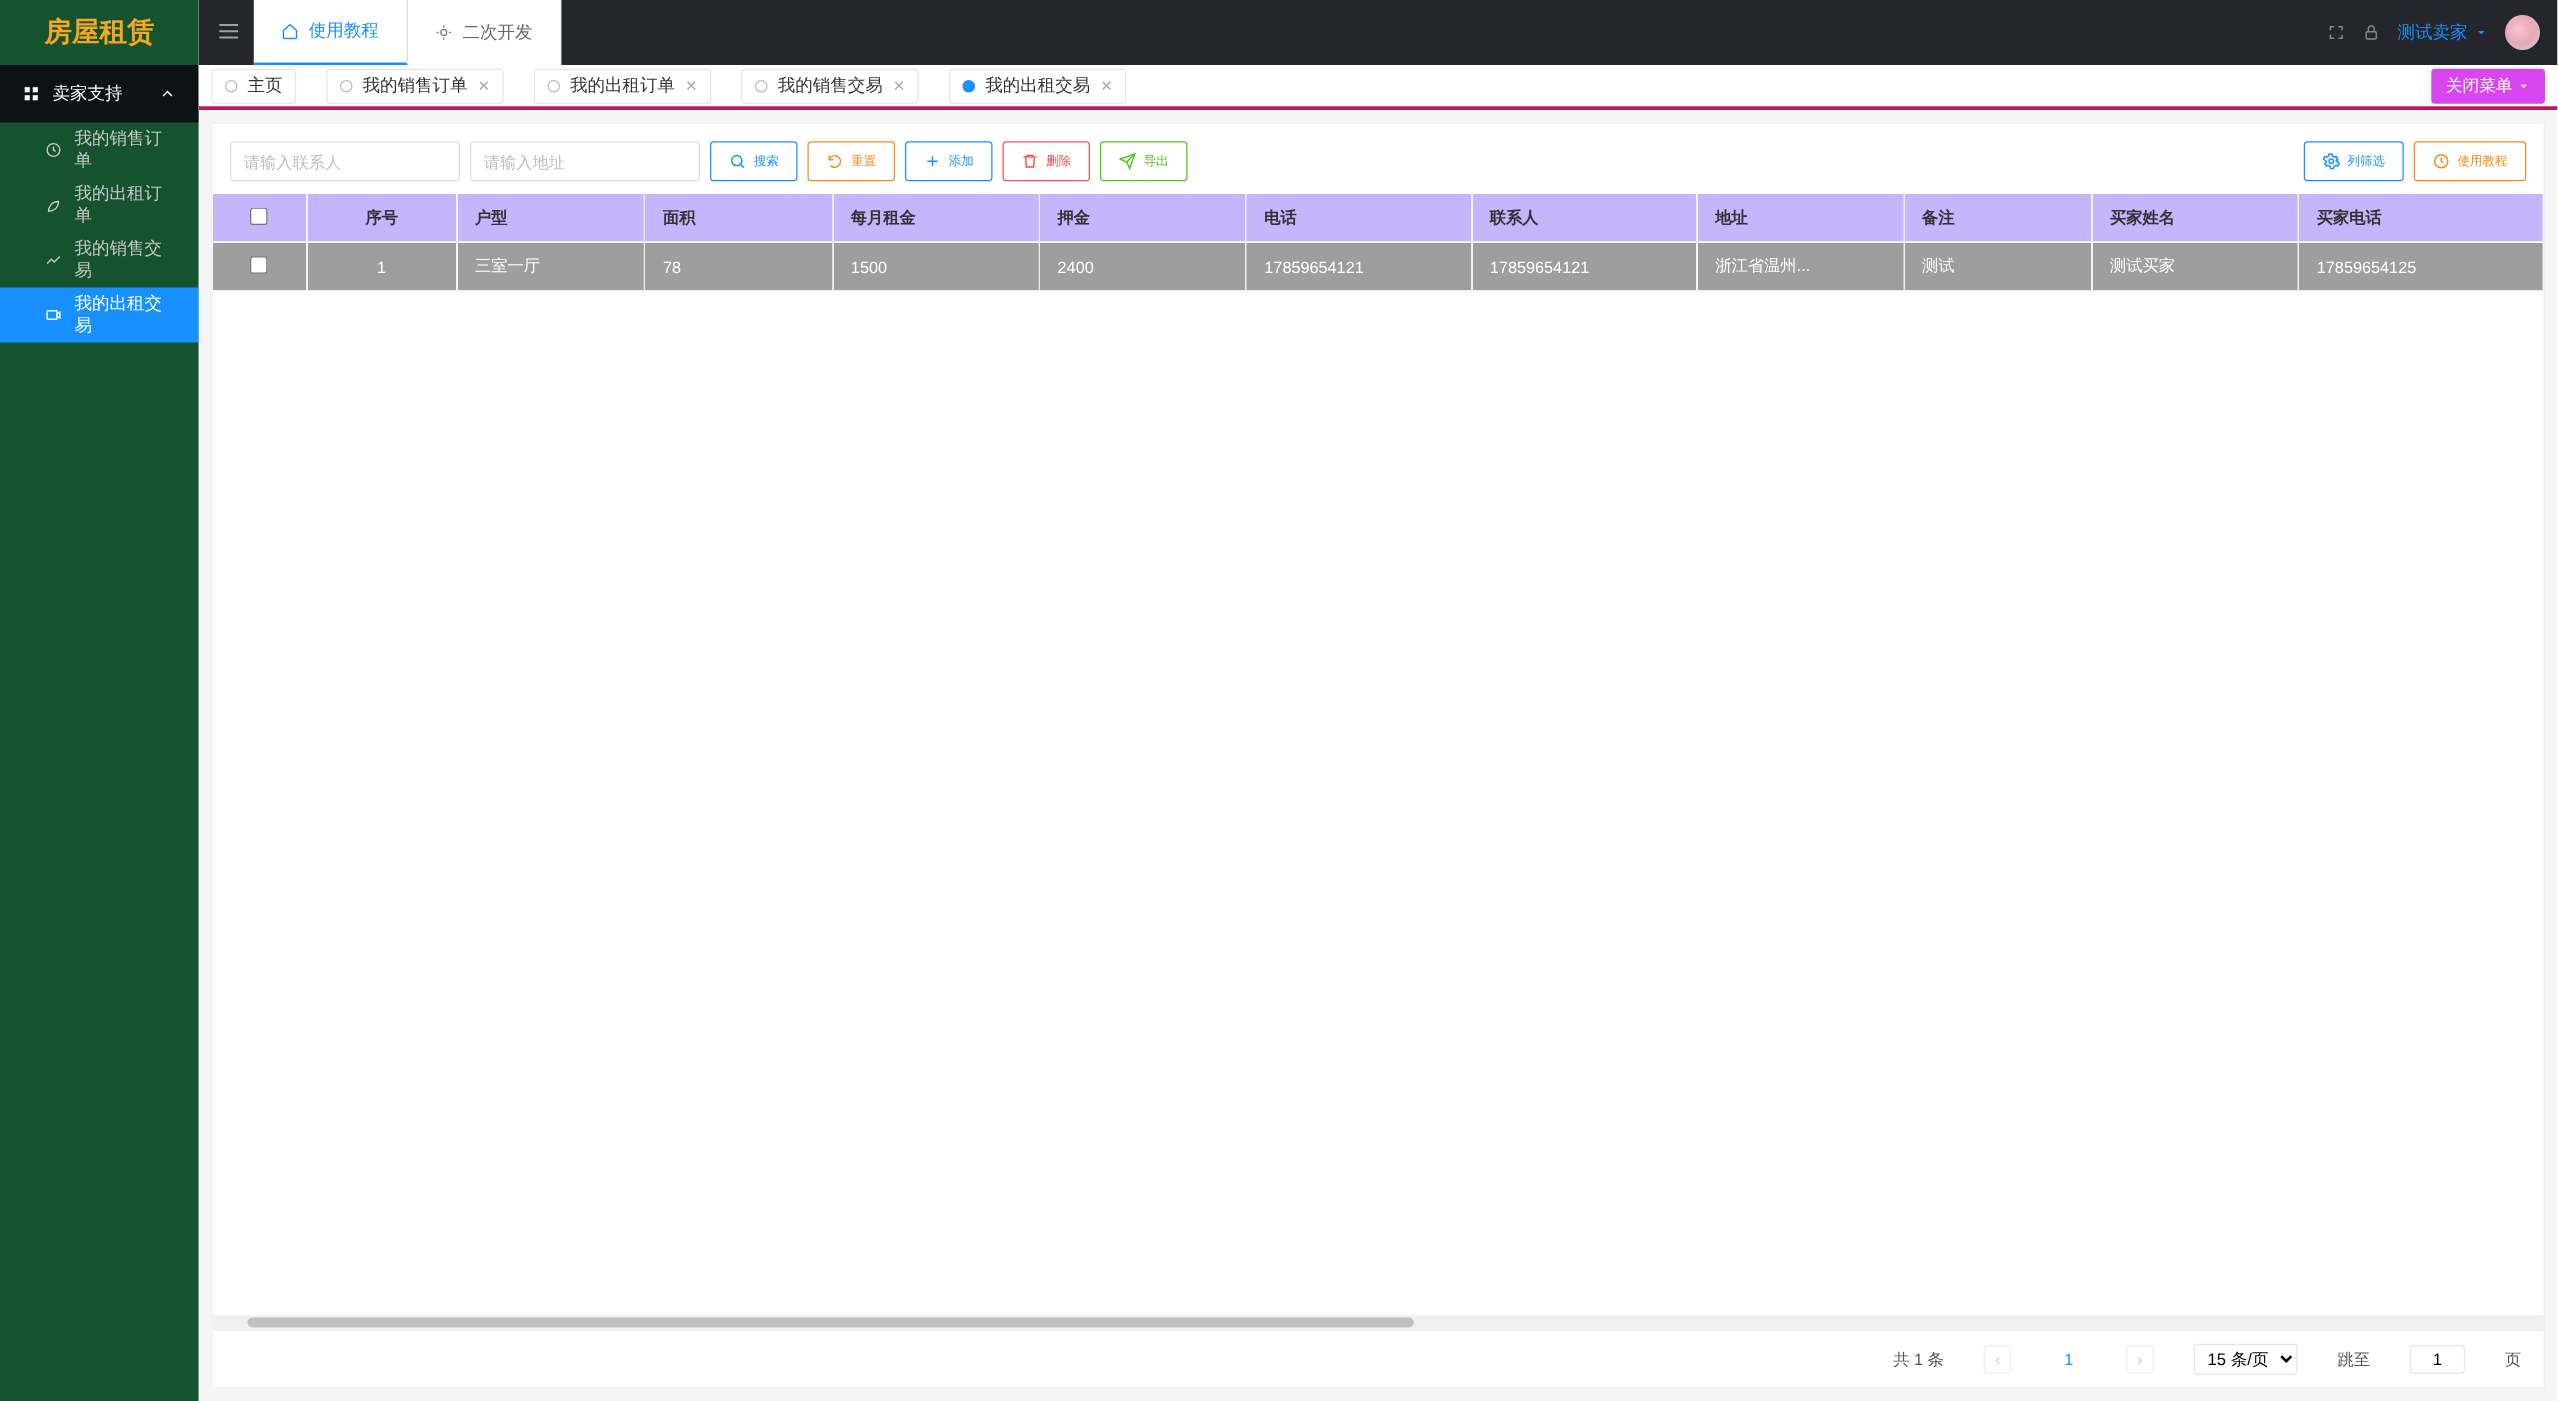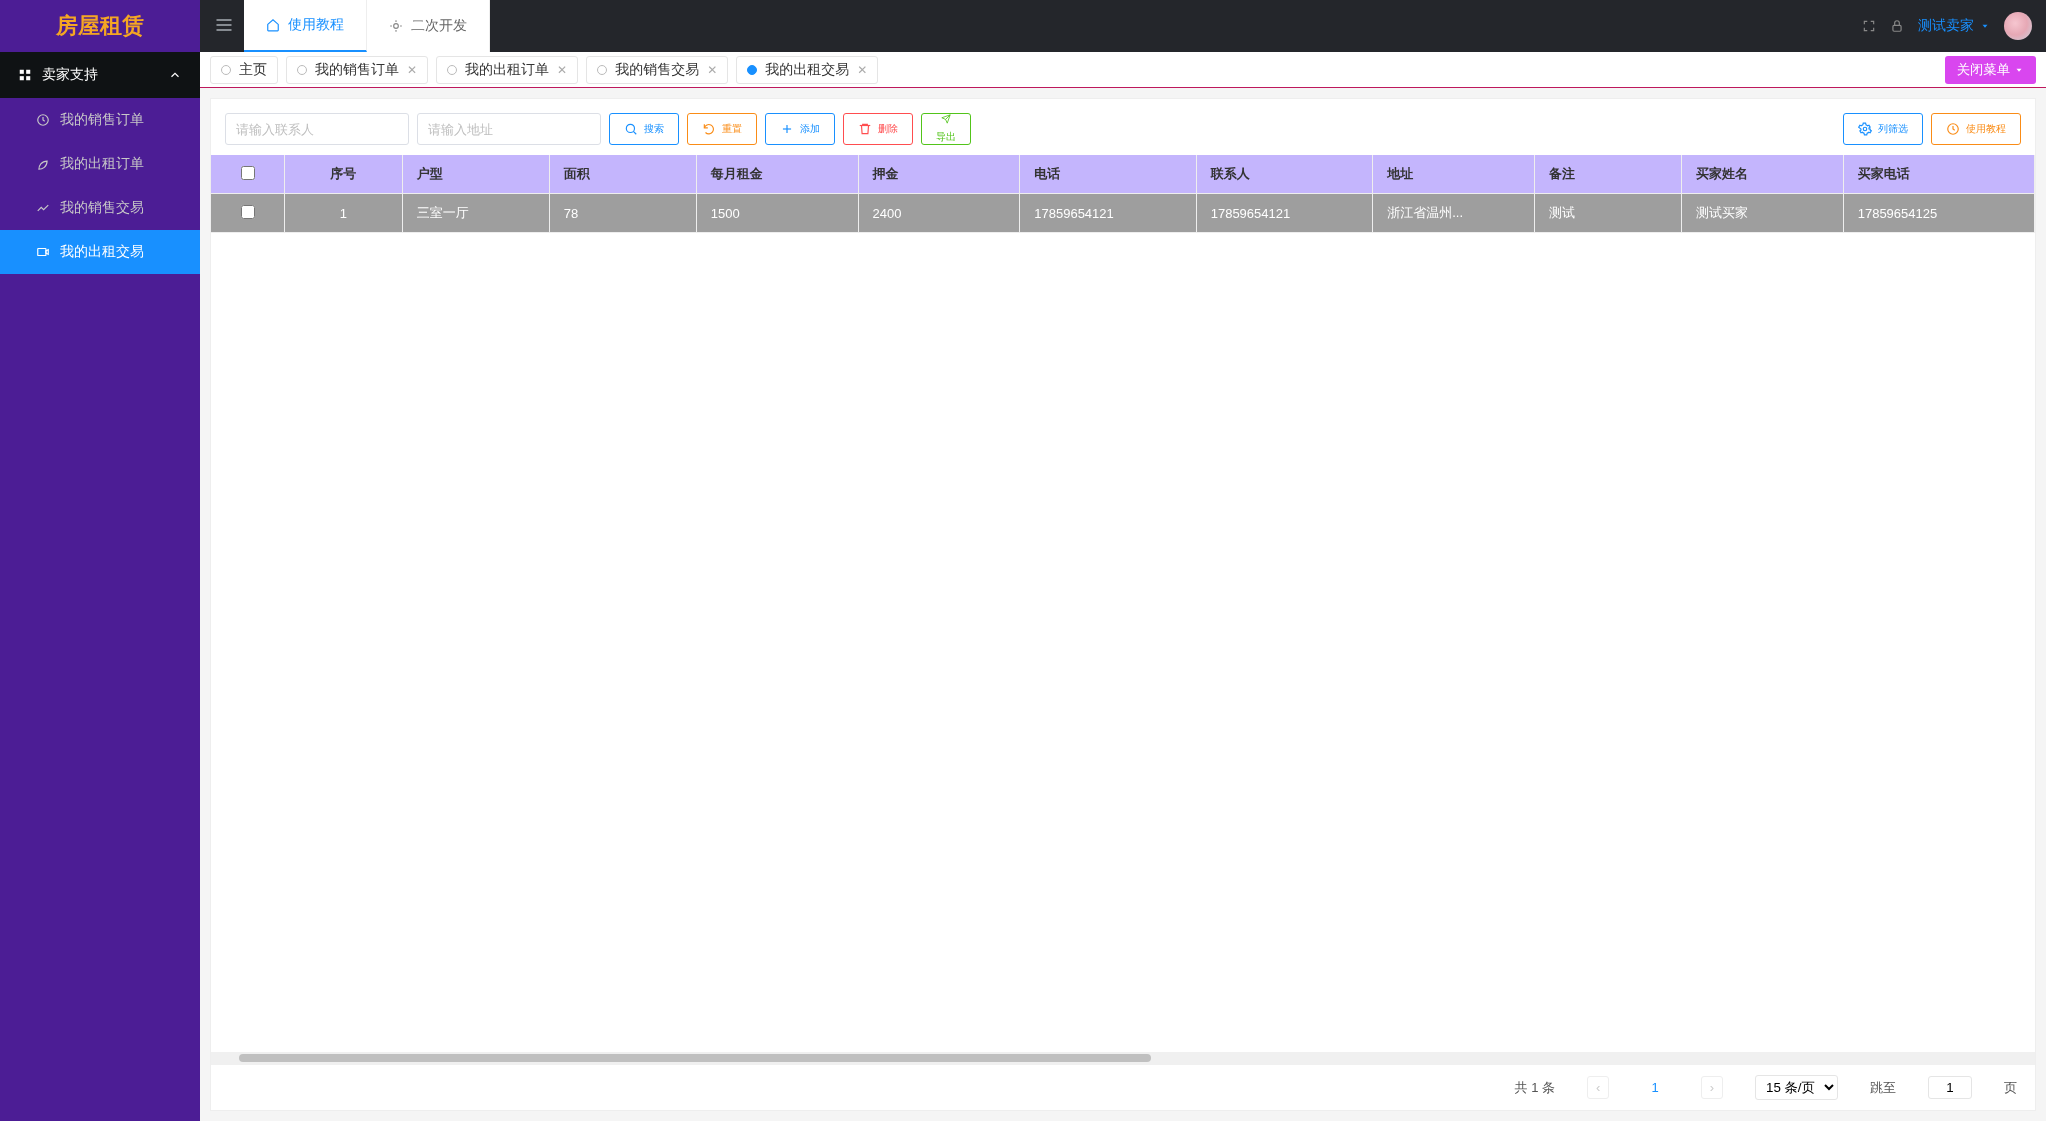--- a/index.html
+++ b/index.html
@@ -1,49 +1,49 @@
 <!DOCTYPE html>
 <html><head>
 <meta charset="utf-8">
 <style>
 * { box-sizing: border-box; margin: 0; padding: 0; }
 body { font-family: "Microsoft YaHei", -apple-system, sans-serif; font-size: 14px; color: #333; overflow: hidden; }
 .app { display: flex; height: 100vh; }
-.sidebar { width: 200px; background: #4c1d95; color: #fff; display: flex; flex-direction: column; flex-shrink: 0; }
+.sidebar { width: 159px; background: #14532d; color: #fff; display: flex; flex-direction: column; flex-shrink: 0; }
 .logo { height: 52px; display: flex; align-items: center; justify-content: center; color: #f5a623; font-size: 22px; font-weight: bold; }
 .menu-group { }
 .menu-header { height: 46px; display: flex; align-items: center; padding: 0 18px; cursor: pointer; background: #0f1214; justify-content: space-between; }
 .menu-header-left { display: flex; align-items: center; gap: 10px; }
 .menu-item { height: 44px; display: flex; align-items: center; padding: 0 18px 0 36px; gap: 10px; cursor: pointer; color: #c8c8c8; }
 .menu-item.active { background: #1890ff; color: #fff; }
 .icon-svg { width: 14px; height: 14px; }
 .main { flex: 1; display: flex; flex-direction: column; background: #f5f5f5; min-width: 0; }
 .topbar { height: 52px; background: #24262b; display: flex; align-items: center; padding: 0 14px; }
 .hamburger { cursor: pointer; margin-right: 10px; color: #9aa0a6; }
 .topnav-tabs { display: flex; background: #24262b; height: 52px; align-items: stretch; }
 .topnav-tab { display: flex; align-items: center; padding: 0 22px; gap: 8px; background: #fff; cursor: pointer; border-right: 1px solid #eee; }
 .topnav-tab.active { color: #1890ff; border-bottom: 2px solid #1890ff; }
 .topbar-right { margin-left: auto; display: flex; align-items: center; gap: 14px; color: #ccc; }
 .user-area { color: #1890ff; display: flex; align-items: center; gap: 6px; cursor: pointer; }
 .avatar { width: 28px; height: 28px; border-radius: 50%; background: radial-gradient(circle at 40% 40%, #f6c6d0 0%, #e6a8b5 50%, #c9d4e0 100%); }
-.pagetabs-row { height: 36px; display: flex; align-items: center; gap: 8px; padding: 3px 10px; background: #fff; border-bottom: 1px solid #be185d; }
+.pagetabs-row { height: 36px; display: flex; align-items: center; gap: 24px; padding: 3px 10px; background: #fff; border-bottom: 3px solid #be185d; }
 .pagetab { height: 28px; border: 1px solid #e5e5e5; border-radius: 3px; display: flex; align-items: center; padding: 0 10px; gap: 8px; cursor: pointer; background: #fff; }
 .pagetab .dot { width: 10px; height: 10px; border-radius: 50%; border: 1px solid #bbb; display: inline-block; }
 .pagetab.active .dot { background: #1890ff; border-color: #1890ff; }
 .pagetab .close { color: #aaa; font-size: 12px; cursor: pointer; }
 .close-menu-btn { margin-left: auto; background: #d946ef; color: #fff; border: none; border-radius: 3px; padding: 5px 12px; display: flex; align-items: center; gap: 4px; cursor: pointer; }
 .content { flex: 1; background: #fff; margin: 10px; border: 1px solid #eee; display: flex; flex-direction: column; }
 .toolbar { display: flex; align-items: center; gap: 8px; padding: 14px 14px 10px 14px; }
 .ipt { height: 32px; width: 184px; border: 1px solid #dcdfe6; border-radius: 3px; padding: 0 10px; font-size: 13px; color: #333; }
 .ipt::placeholder { color: #bfbfbf; }
 .btn { height: 32px; border-radius: 3px; padding: 0 14px; display: inline-flex; align-items: center; gap: 6px; cursor: pointer; background: #fff; border: 1px solid #d9d9d9; font-size: 10px; }
 .btn.primary { border-color: #1890ff; color: #1890ff; }
 .btn.warn { border-color: #fa8c16; color: #fa8c16; }
 .btn.danger { border-color: #ff4d4f; color: #ff4d4f; }
-.btn.success { border-color: #52c41a; color: #52c41a; flex-direction: column; }
+.btn.success { border-color: #52c41a; color: #52c41a; }
 .toolbar-right { margin-left: auto; display: flex; gap: 8px; }
 .table-wrap { flex: 1; overflow: auto; position: relative; }
 table { border-collapse: collapse; width: 100%; table-layout: fixed; }
 th, td { border-right: 1px solid #eee; border-bottom: 1px solid #eee; padding: 10px 14px; text-align: left; font-size: 13px; white-space: nowrap; overflow: hidden; text-overflow: ellipsis; }
 th { background: #c4b5fd; font-weight: 600; }
 tr.data td { background: #9e9e9e; color: #fff; }
 .cbx { width: 14px; height: 14px; }
 .hscroll { height: 12px; background: #f0f0f0; display: flex; align-items: center; }
 .hscroll .thumb { height: 8px; background: #c0c0c0; border-radius: 4px; margin-left: 28px; width: 50%; }
 .pagination { height: 46px; display: flex; align-items: center; justify-content: flex-end; gap: 32px; padding: 0 18px; border-top: 1px solid #f0f0f0; font-size: 13px; color: #555; }

